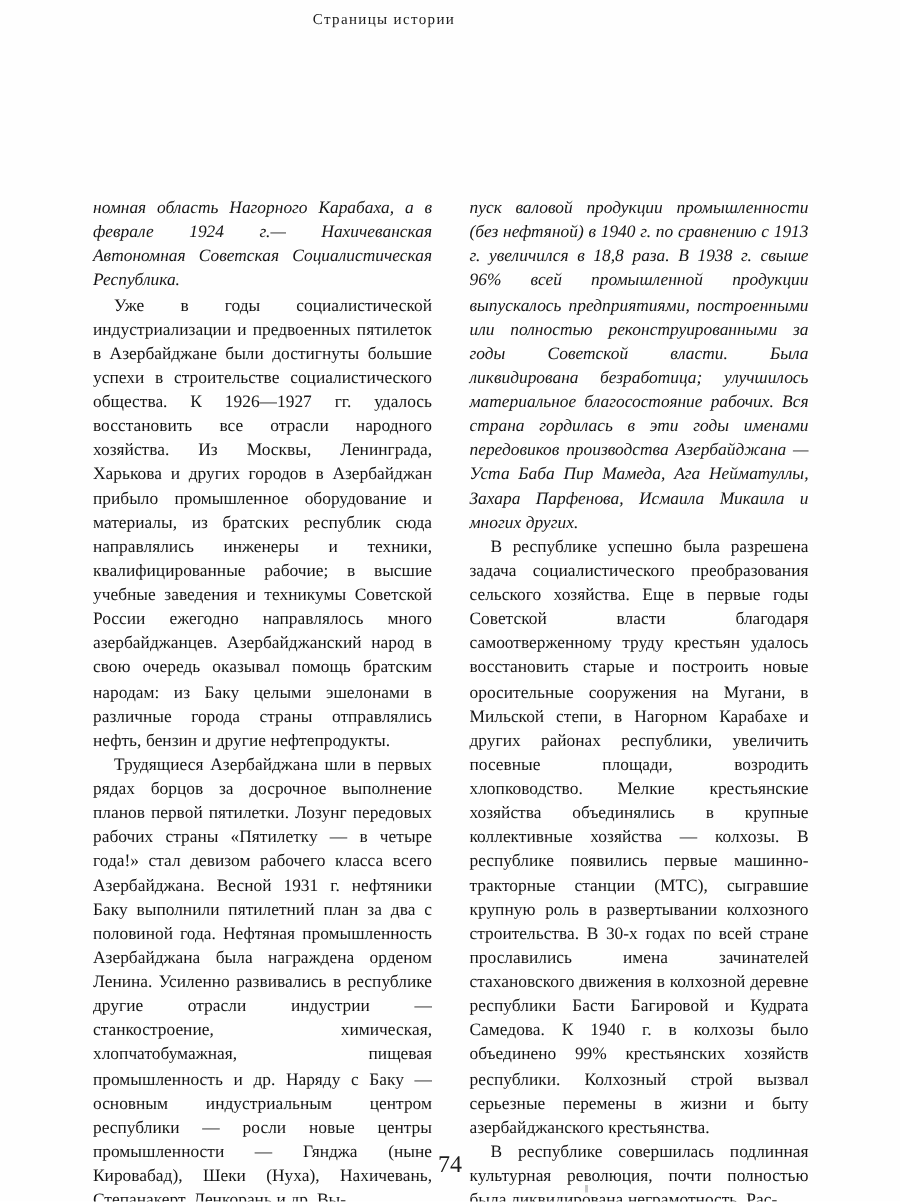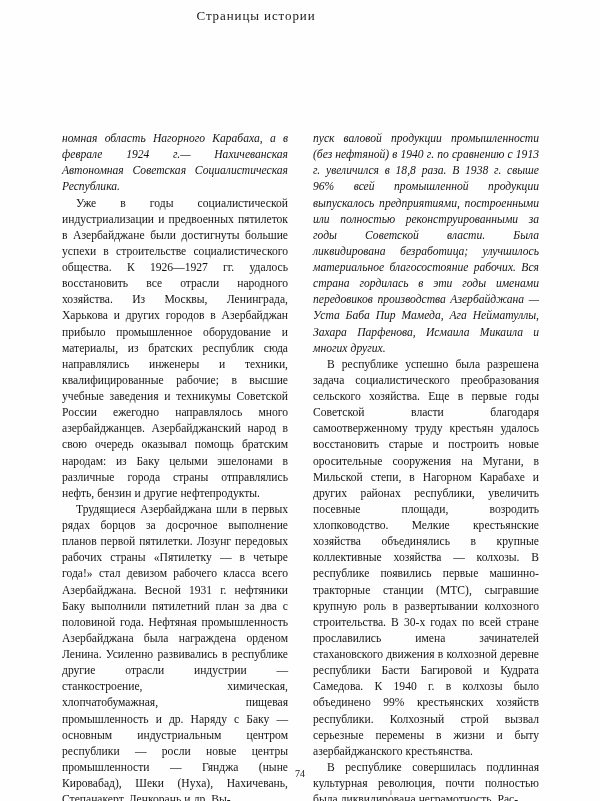--- a/index.html
+++ b/index.html
@@ -24,21 +24,21 @@
     height: 801px;
     background: #fefefe;
   }
 
   .running-head {
     position: absolute;
     left: 0;
     top: 8px;
     width: 512px;
     text-align: center;
-    font-size: 13px;
+    font-size: 10px;
     letter-spacing: 0.9px;
     color: #1a1a1a;
     font-family: "Liberation Serif", "DejaVu Serif", serif;
   }
 
   .columns {
     position: absolute;
     left: 62px;
     top: 131px;
     width: 477px;
@@ -68,21 +68,21 @@
     text-indent: 0;
     font-style: italic;
   }
 
   .page-number {
     position: absolute;
     left: 0;
     top: 768px;
     width: 600px;
     text-align: center;
-    font-size: 10px;
+    font-size: 16px;
     color: #1b1b1b;
   }
 
   .tick {
     position: absolute;
     left: 390px;
     top: 790px;
     width: 2px;
     height: 5px;
     background: #9a9a9a;

